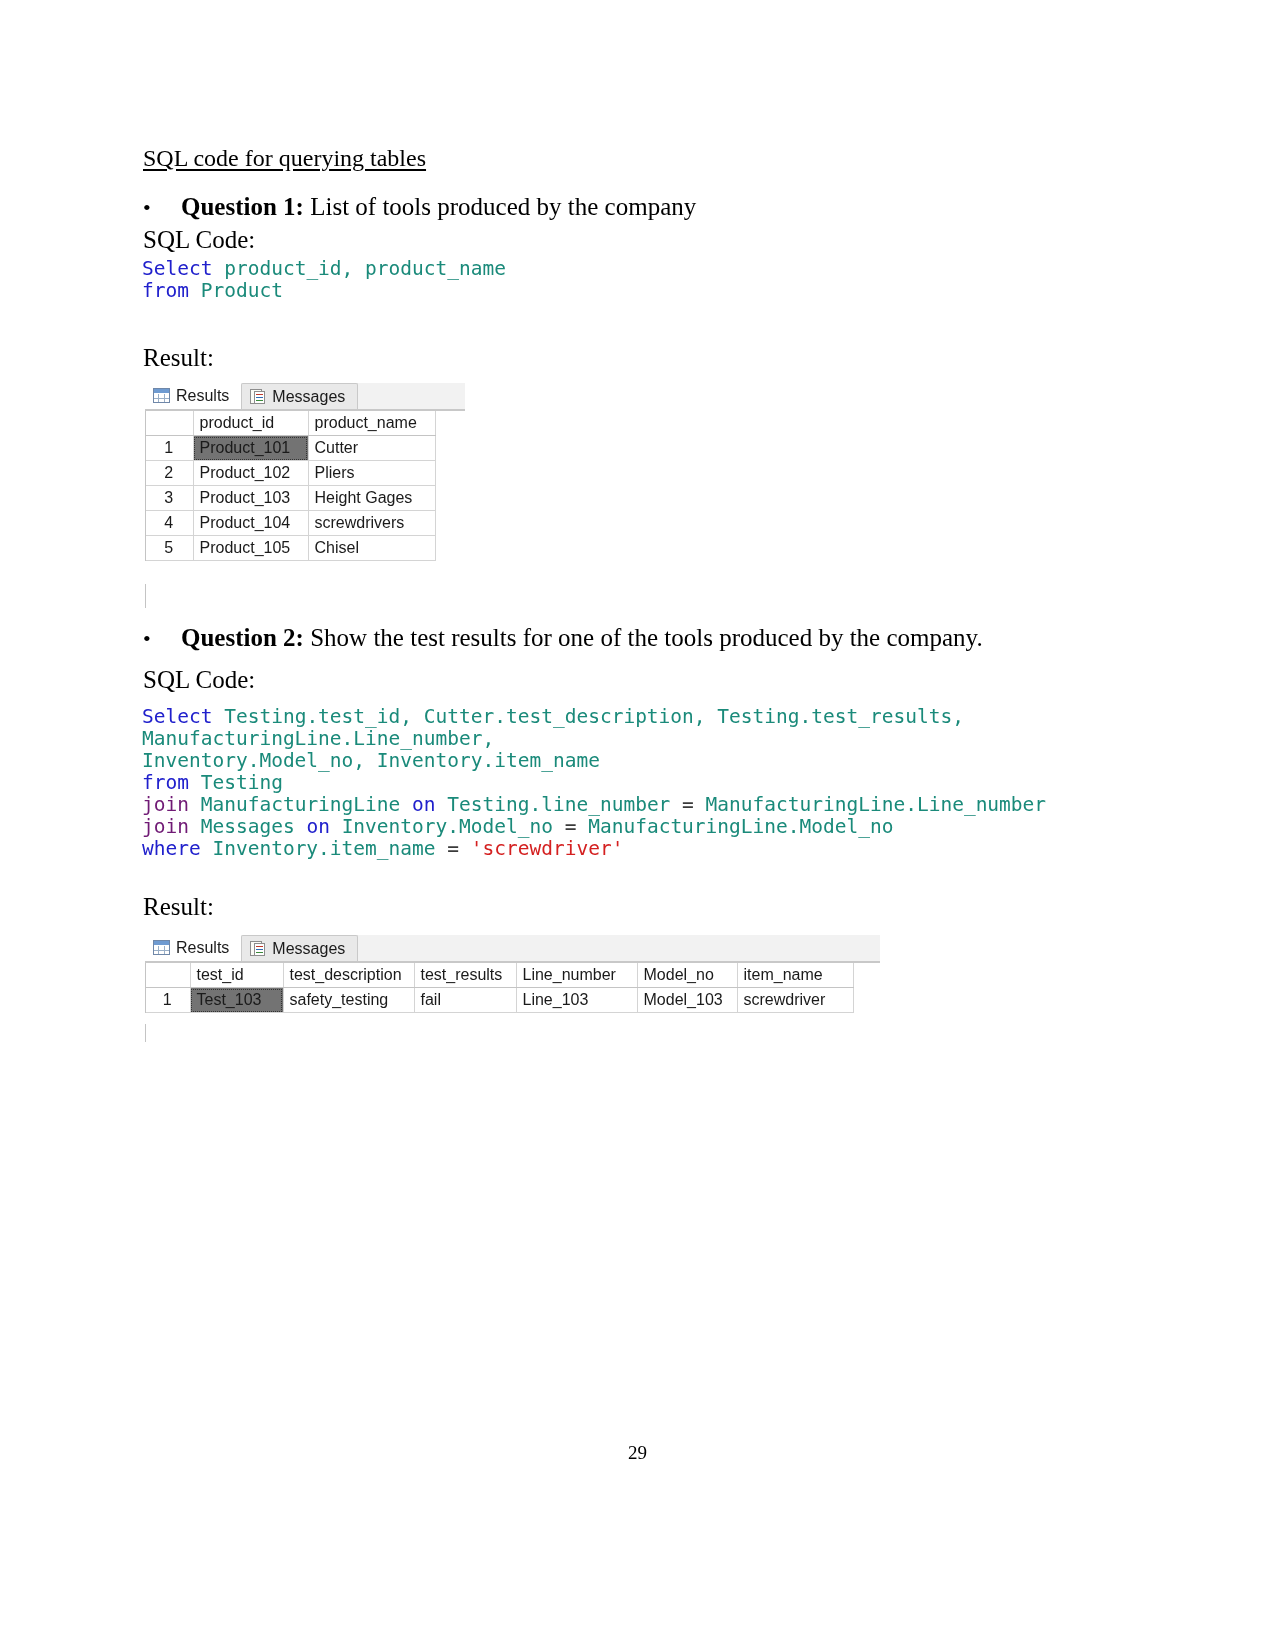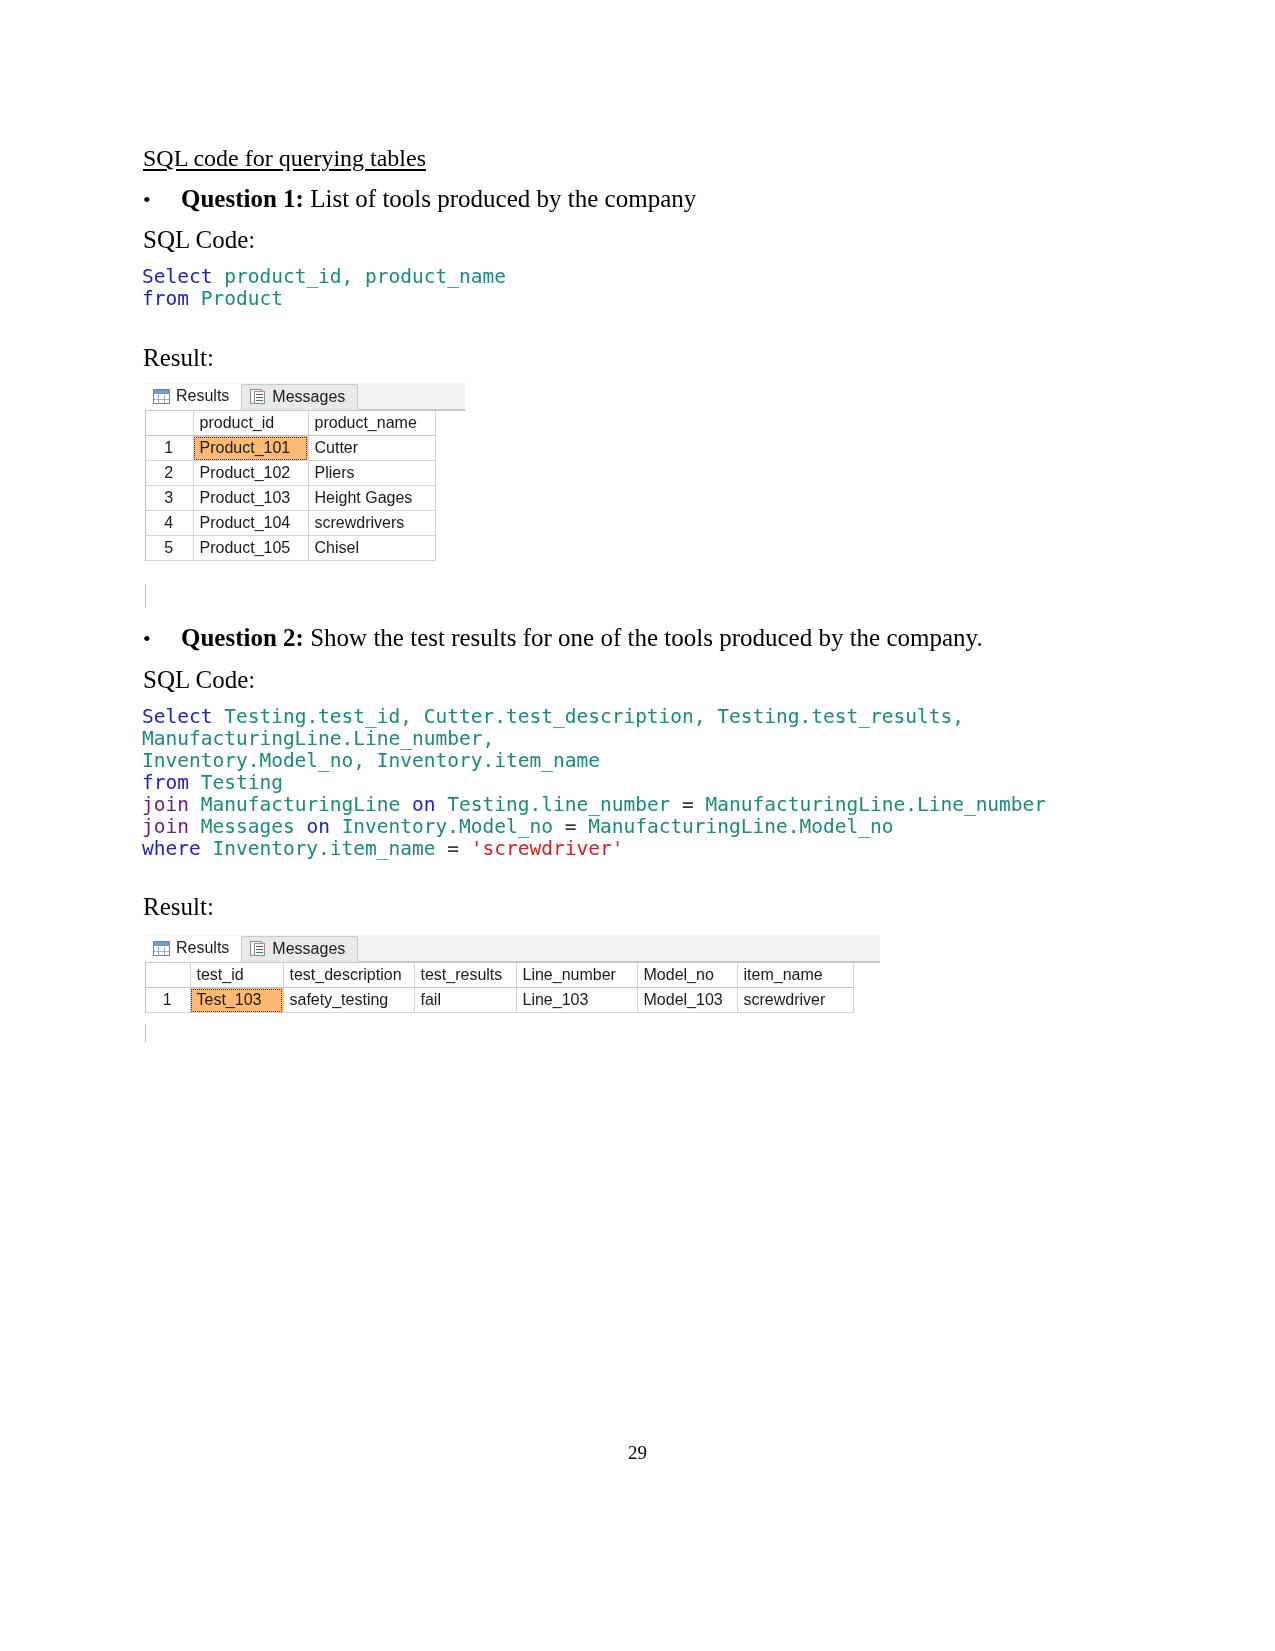--- a/index.html
+++ b/index.html
@@ -78,21 +78,21 @@
   .ssms {
     position: absolute;
     background: transparent;
   }
   .ssms-tabbar {
     position: relative;
     height: 27px;
     background: #4d7c0f;
     border-bottom: 1px solid #c8c8c8;
     display: flex;
-    align-items: center;
+    align-items: flex-start;
   }
   .ssms-tabbar-fill {
     position: absolute;
     left: 0; right: 0; bottom: 0;
     height: 26px;
     background: #f2f2f2;
     border-bottom: 1px solid #c8c8c8;
   }
   .tab {
     position: relative;
@@ -203,21 +203,21 @@
   table.ssms-grid td.rownum,
   table.ssms-grid th.rownum {
     text-align: center;
     color: #1a1a1a;
     background: #ffffff;
     border-right: 1px solid #d4d4d4;
   }
   td.selected-cell {
     outline: 1px dotted #333333;
     outline-offset: -2px;
-    background: #fdba74;
+    background: #737373;
   }
   .grid-left-rail {
     position: absolute;
     left: 0;
     top: 0;
     bottom: 0;
     width: 1px;
     background: #c4c4c4;
   }
   .grid-tail {
@@ -235,27 +235,27 @@
     font-family: "Liberation Serif", serif;
   }
 </style>
 </head>
 <body>
 
 <div class="page">
 
   <div class="doc-heading">SQL code for querying tables</div>
 
-  <div class="bullet-row" style="top:184px;">
+  <div class="bullet-row" style="top:192px;">
     <span class="dot">•</span><span class="q-label">Question 1:</span><span> List of tools produced by the company</span>
   </div>
 
   <div class="plain-line" style="top:225px;">SQL Code:</div>
 
-  <div class="sql-block" style="top:266px;"><span class="kw">Select</span> <span class="ident">product_id</span><span class="punc">,</span> <span class="ident">product_name</span>
+  <div class="sql-block" style="top:258px;"><span class="kw">Select</span> <span class="ident">product_id</span><span class="punc">,</span> <span class="ident">product_name</span>
 <span class="kw">from</span> <span class="ident">Product</span></div>
 
   <div class="plain-line" style="top:343px;">Result:</div>
 
   <div class="ssms" style="left:145px; top:383px; width:320px;">
     <div class="ssms-tabbar">
       <div class="ssms-tabbar-fill"></div>
       <div class="tab active">
         <span class="ico-grid"></span>
         <span class="tab-label">Results</span>

